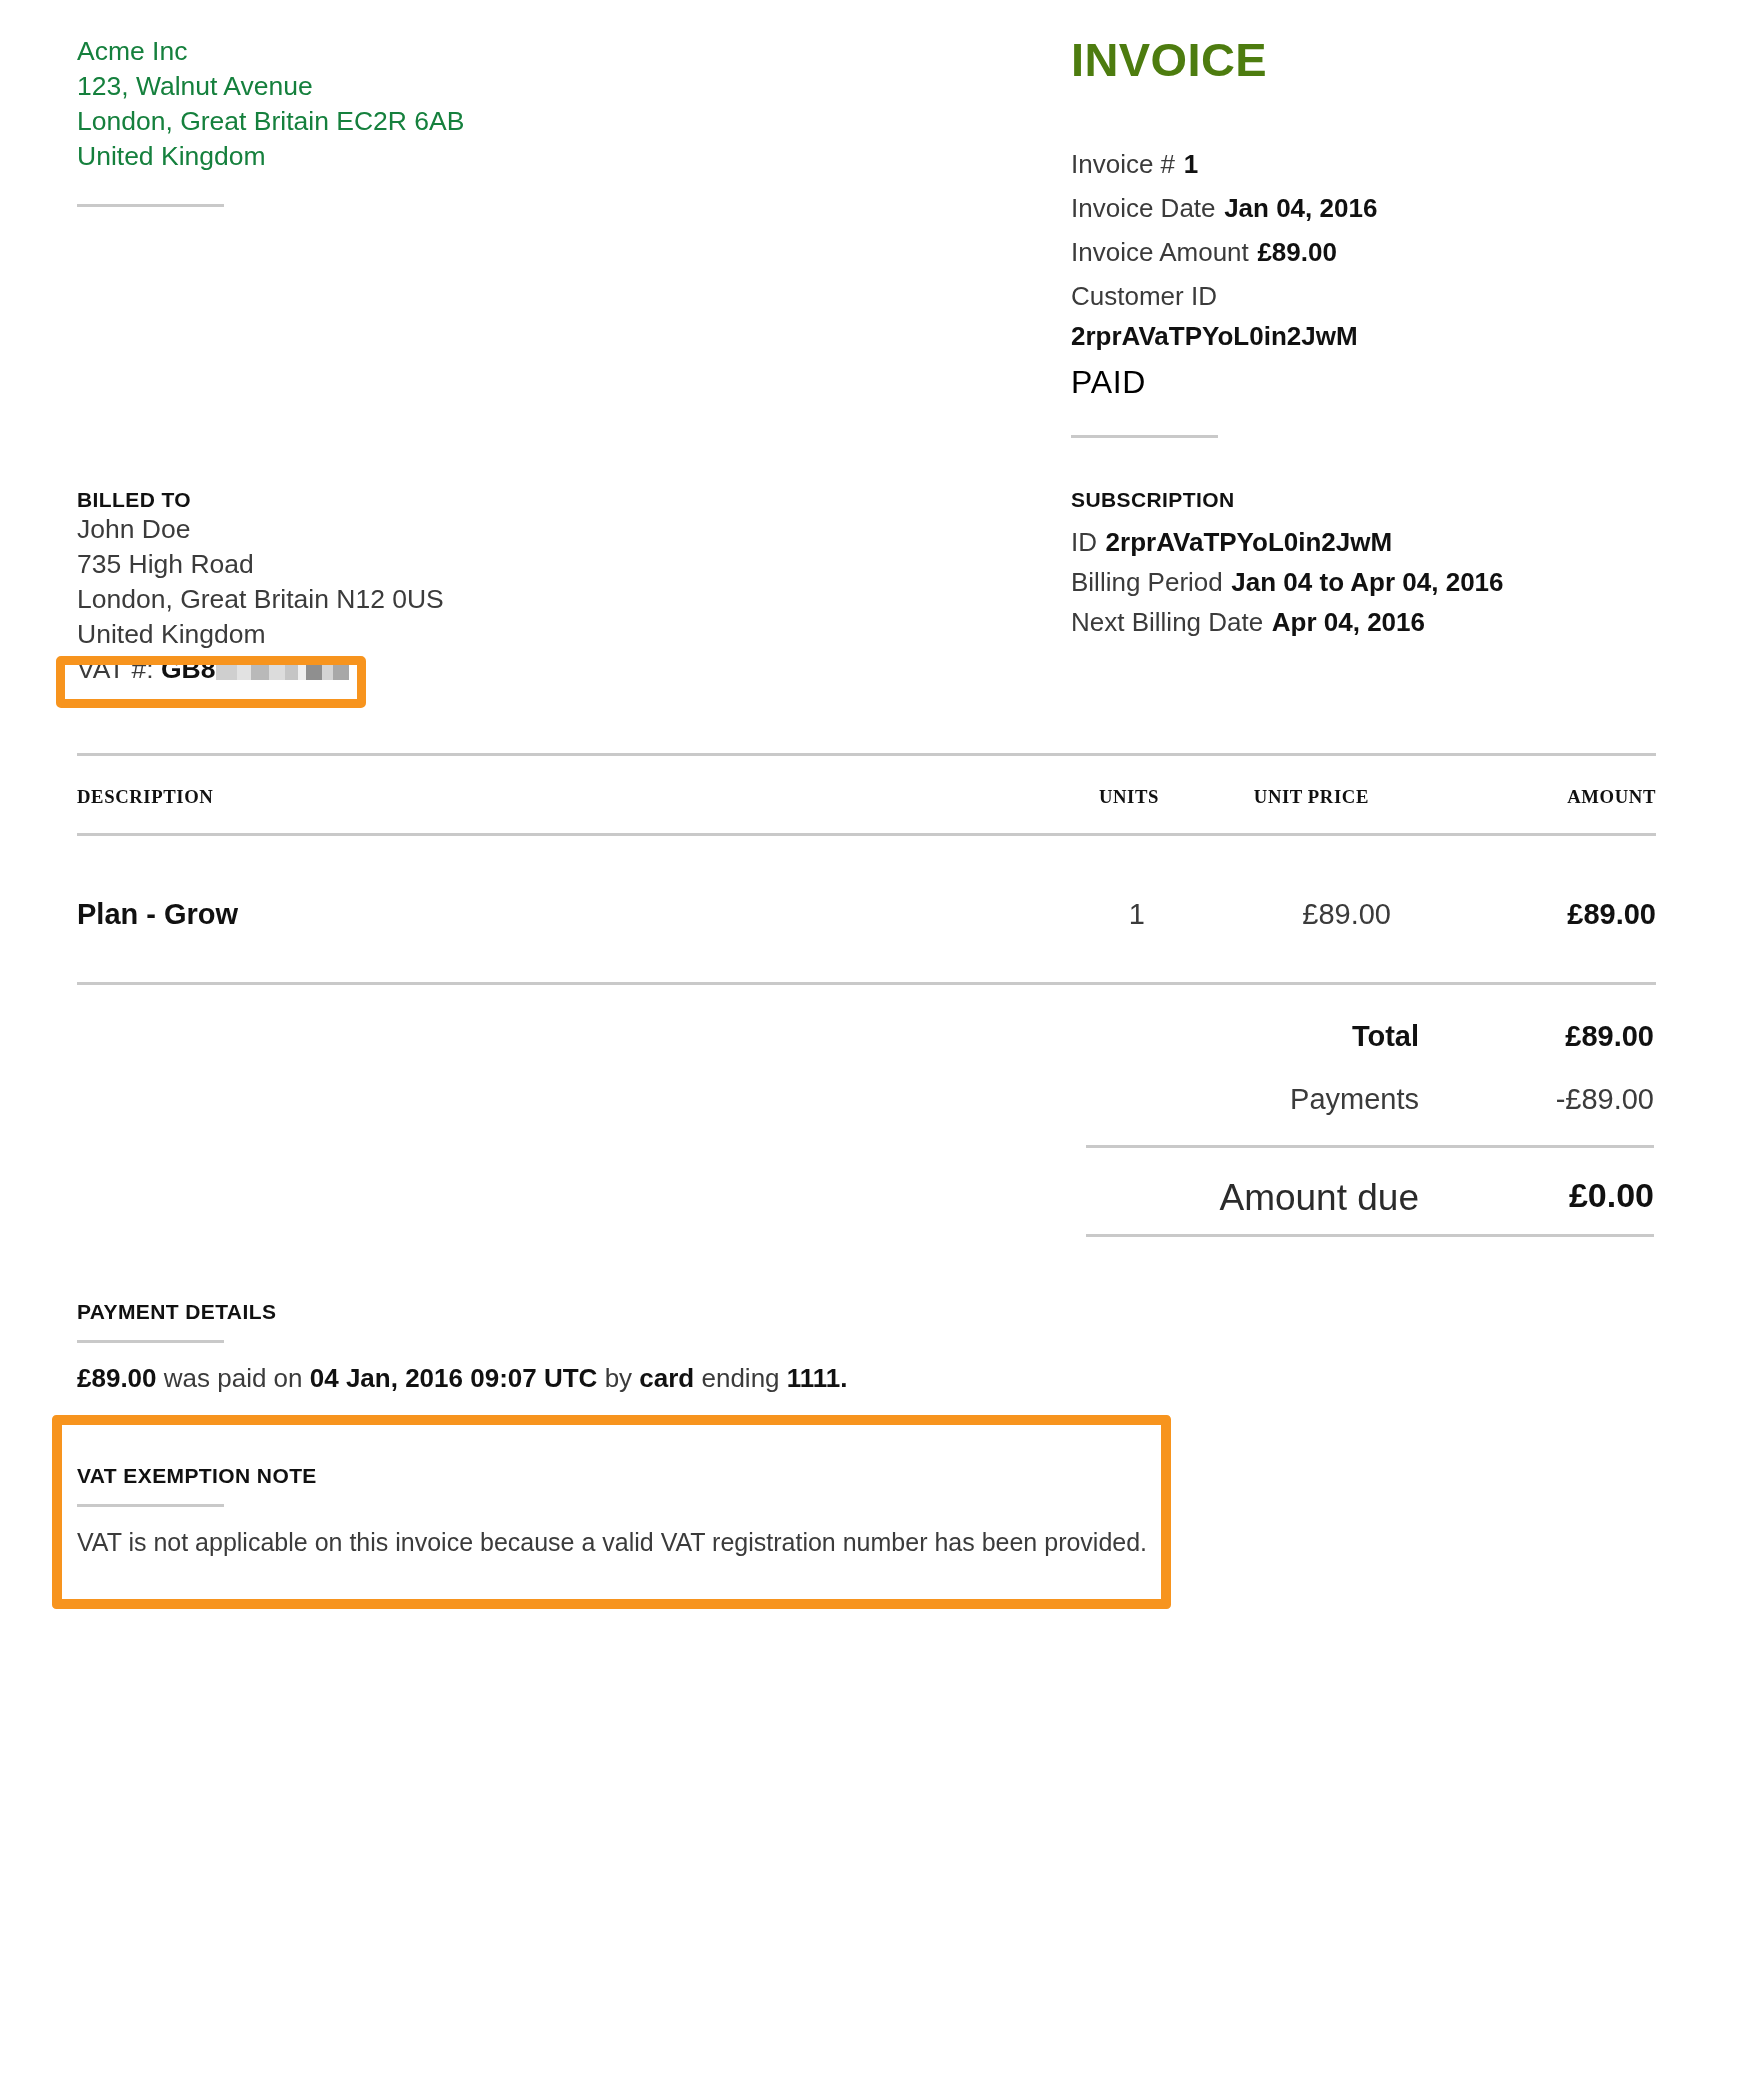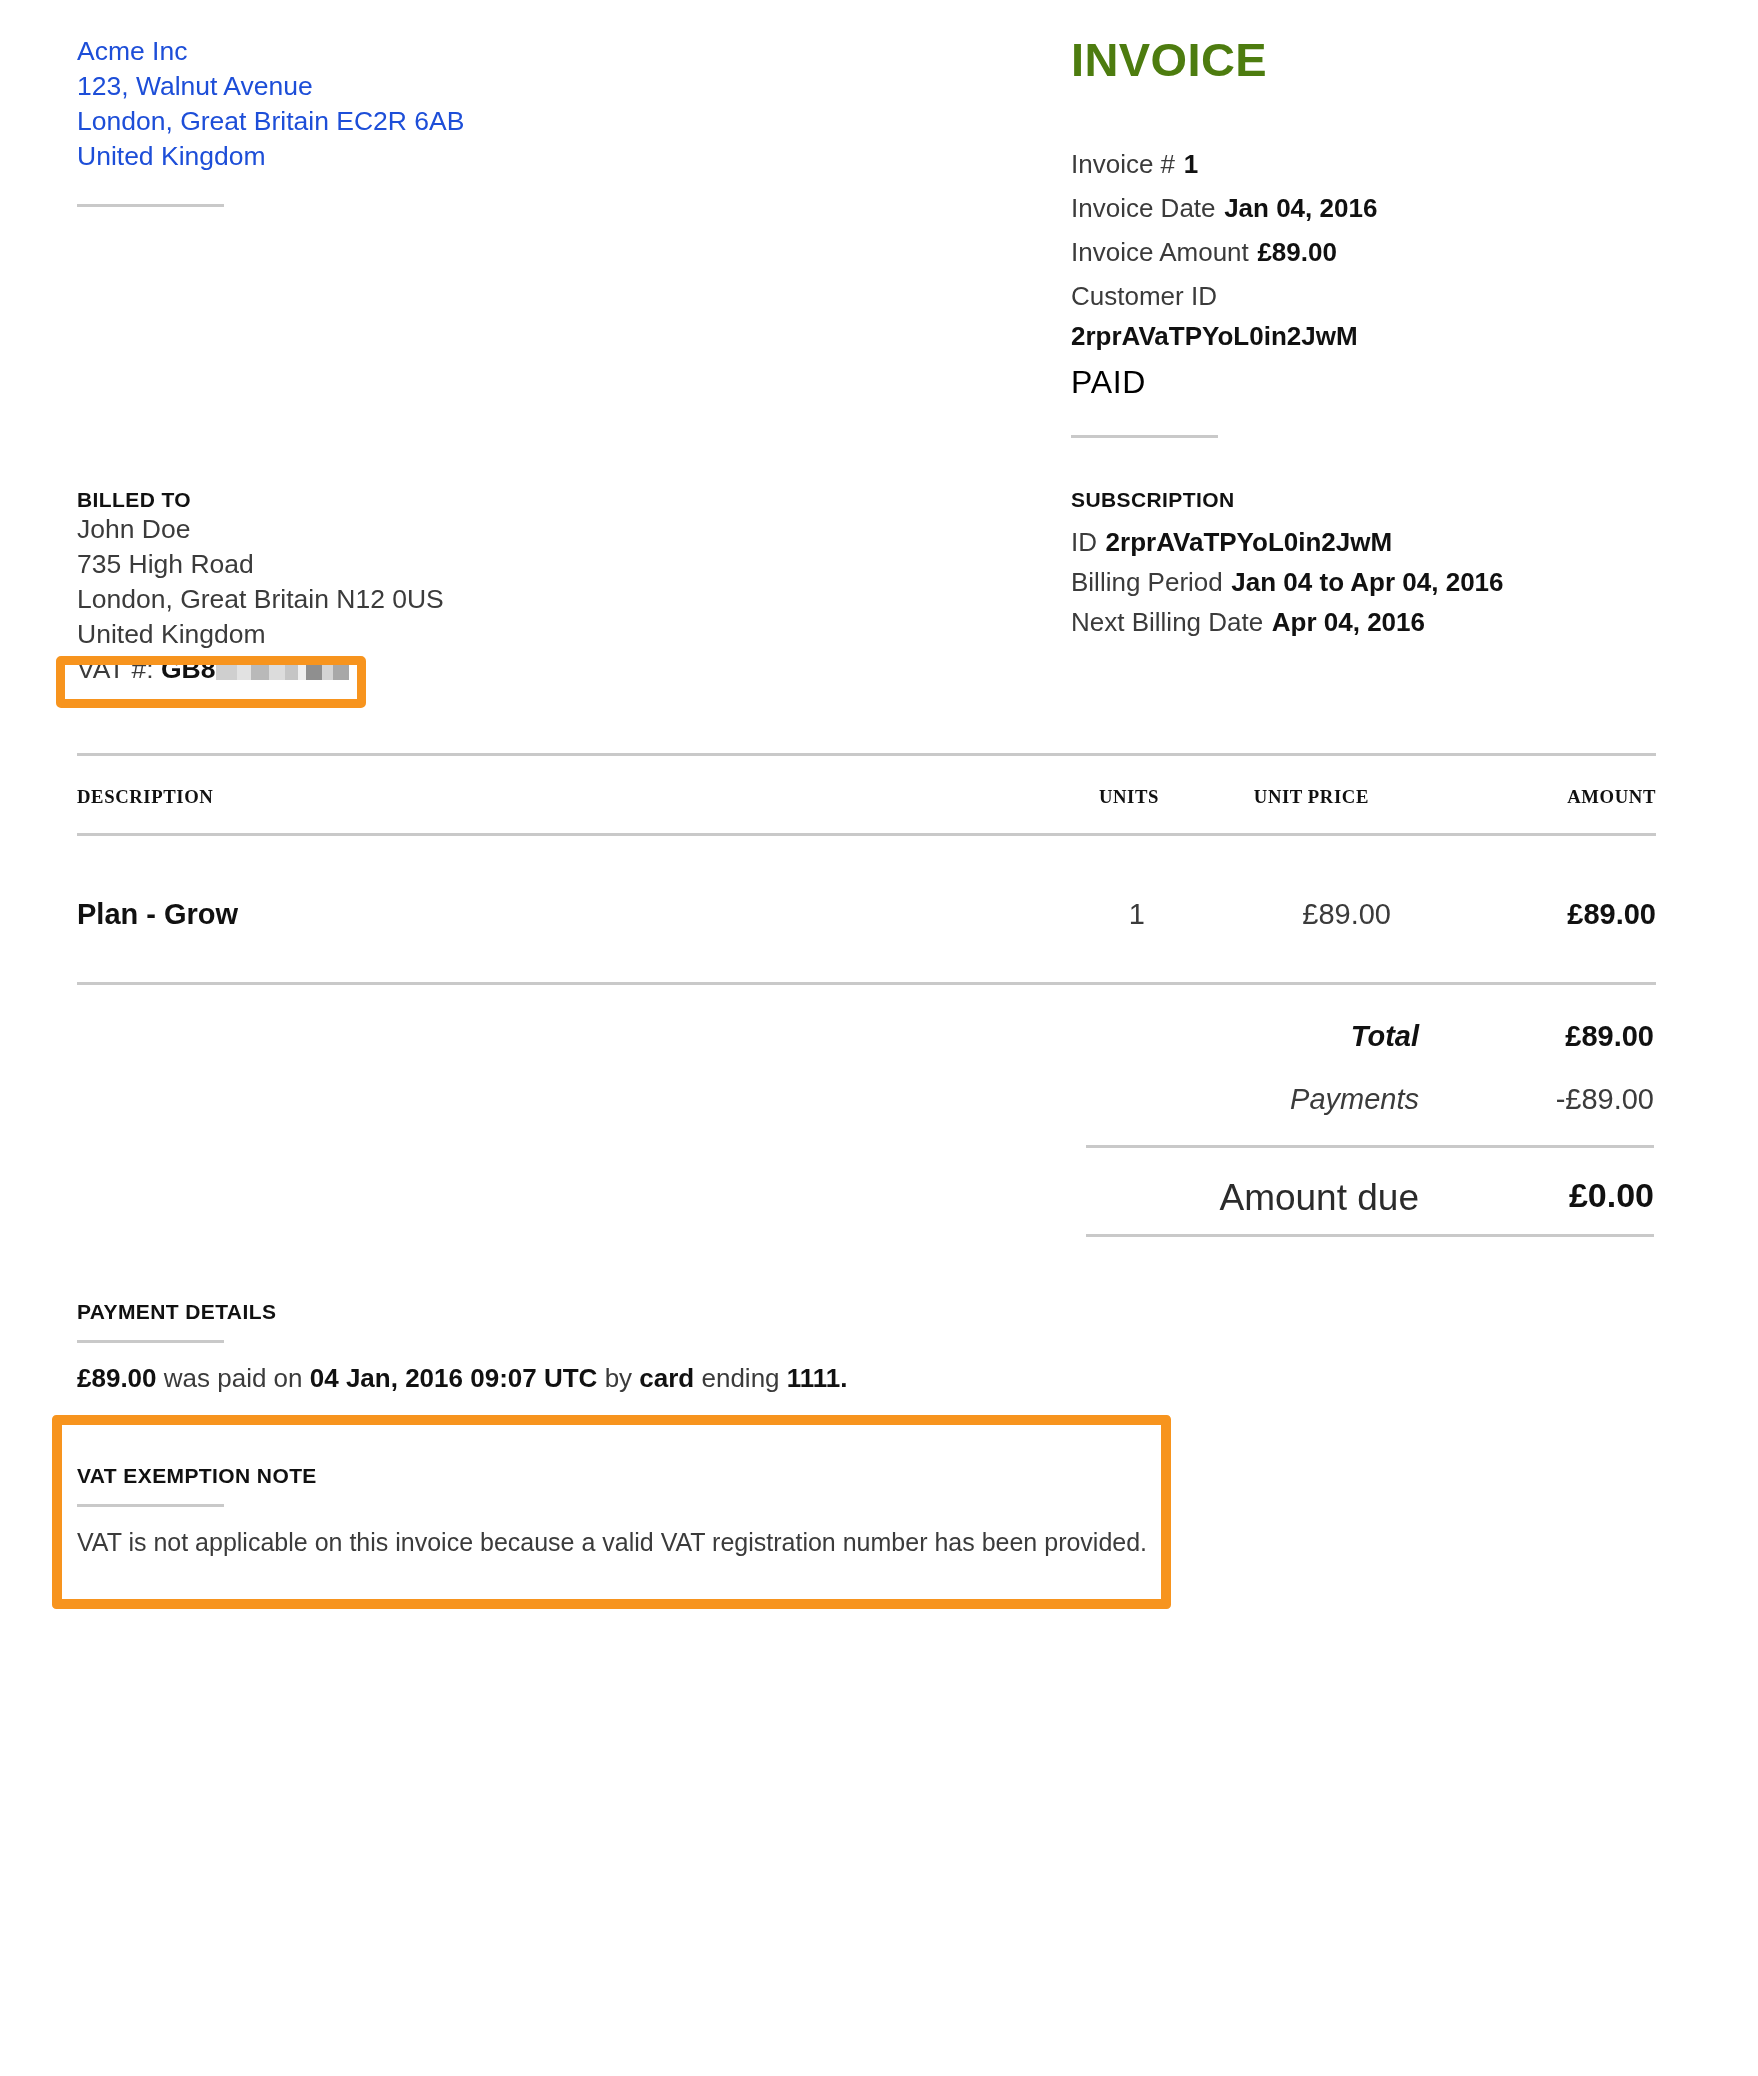--- a/index.html
+++ b/index.html
@@ -30,21 +30,21 @@
   .sender {
     position: absolute;
     left: 77px;
     top: 34px;
     width: 646px;
   }
   .sender .line {
     font-size: 26.5px;
     line-height: 35px;
     font-weight: 300;
-    color: #1d4ed8;
+    color: #15803d;
     white-space: nowrap;
   }
   .sender-rule {
     position: absolute;
     left: 77px;
     top: 204px;
     width: 147px;
     height: 2.9px;
     background: #c9c9c9;
   }
@@ -271,21 +271,20 @@
     position: relative;
     height: 63px;
   }
   .tot-row .lbl {
     position: absolute;
     right: 235px;
     top: 0;
     font-size: 29px;
     line-height: 34px;
     white-space: nowrap;
-    font-style: italic;
   }
   .tot-row .val {
     position: absolute;
     right: 0;
     top: 0;
     font-size: 29px;
     line-height: 34px;
     white-space: nowrap;
   }
   .tot-row.strong .lbl,

